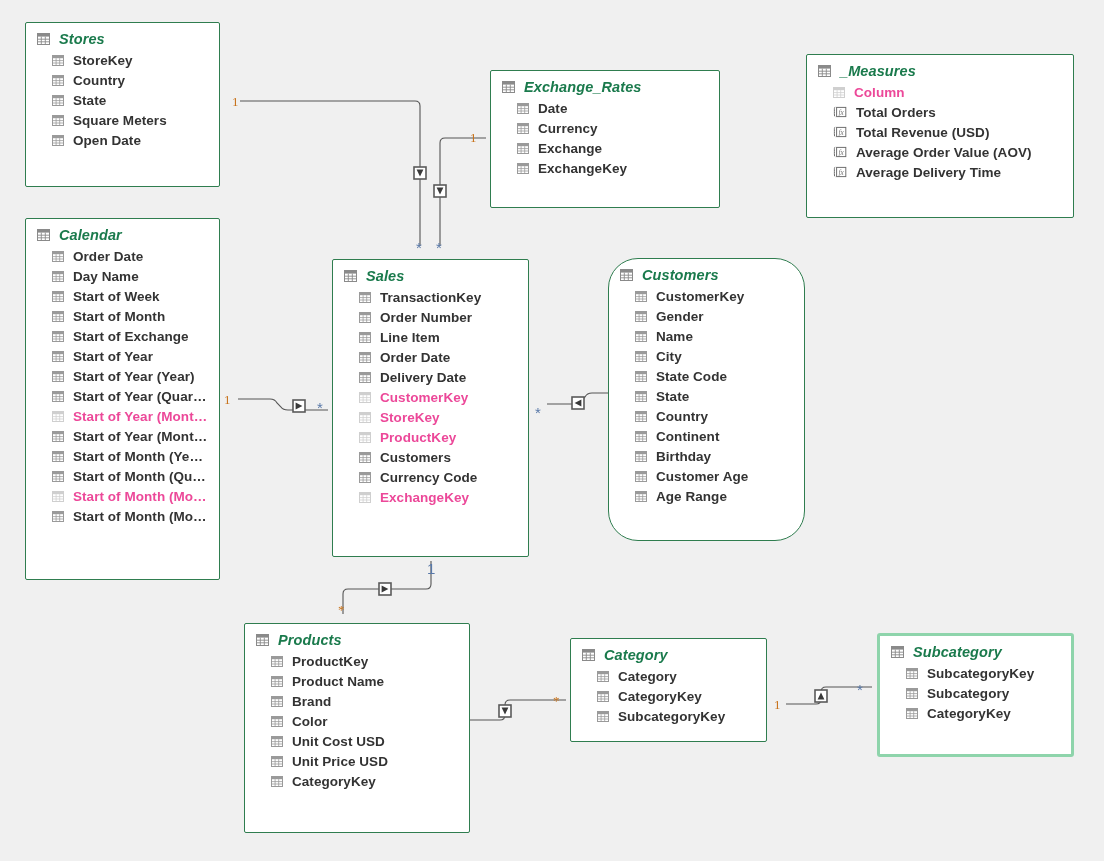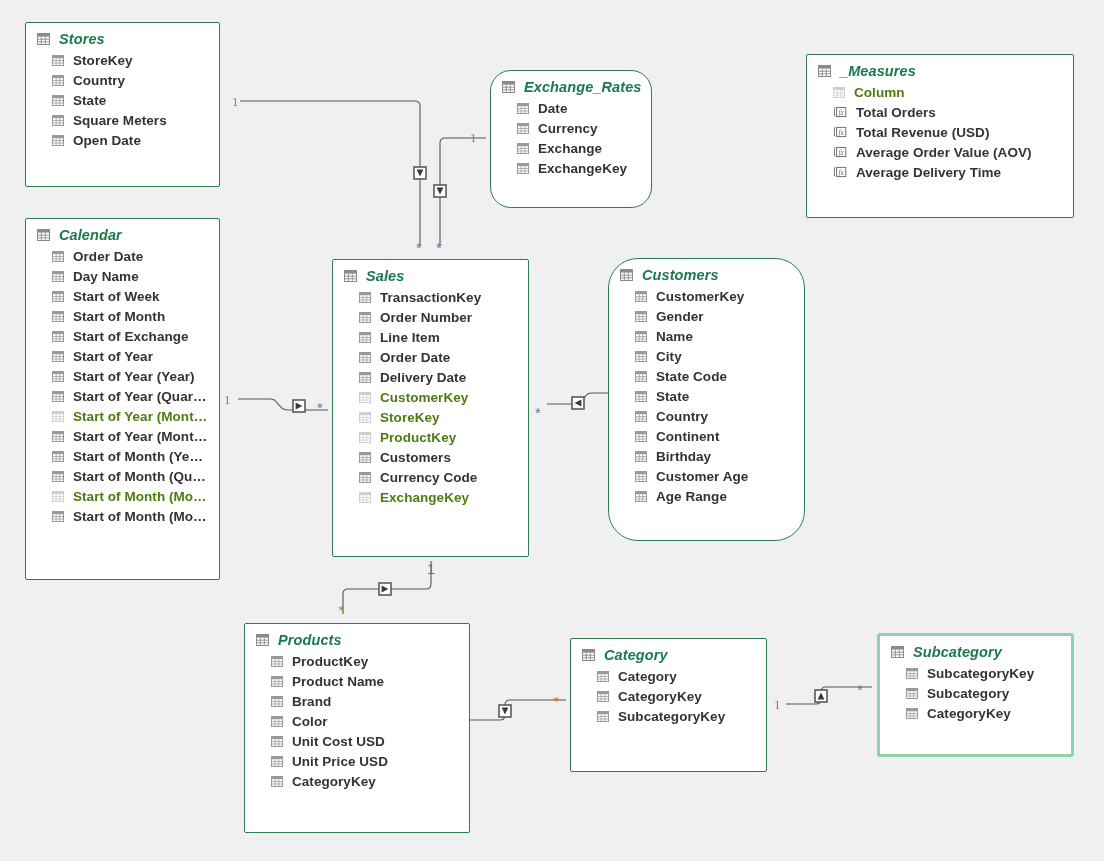--- a/index.html
+++ b/index.html
@@ -51,21 +51,21 @@
     padding: 2.5px 6px 2.5px 20px;
     white-space: nowrap;
     overflow: hidden;
   }
   .field-label {
     color: #333333;
     font-size: 13.5px;
     font-weight: bold;
     letter-spacing: 0.05px;
   }
-  .field.dim .field-label { color: #4d7c0f; }
+  .field.dim .field-label { color: #ec4899; }
 
   
   .icn { flex: 0 0 auto; display: inline-block; line-height: 0; }
   .icn svg { display: block; }
 
   
   #wires { position: absolute; left: 0; top: 0; width: 1104px; height: 861px; z-index: 2; }
   .card-lbl {
     position: absolute;
     font-size: 13px;
@@ -399,21 +399,21 @@
                 <line x1="4.1" y1="3.2" x2="4.1" y2="10.5" stroke="#9a9a9a" stroke-width="0.8"></line>
                 <line x1="7.7" y1="3.2" x2="7.7" y2="10.5" stroke="#9a9a9a" stroke-width="0.8"></line>
                 <line x1="1" y1="5.6" x2="11" y2="5.6" stroke="#9a9a9a" stroke-width="0.8"></line>
                 <line x1="1" y1="8.0" x2="11" y2="8.0" stroke="#9a9a9a" stroke-width="0.8"></line>
               </svg>
             </span>
             <span class="field-label">Start of Month (Mo…</span>
           </div>
         </div>
       </div>
-      <div class="tbl" style="left: 490px; top: 70px; width: 162px; height: 138px; border-radius: 21px;">
+      <div class="tbl" style="left: 490px; top: 70px; width: 230px; height: 138px;">
         <div class="tbl-header">
           <span class="icn">
             <svg width="13" height="12" viewBox="0 0 13 12">
               <rect x="0.5" y="0.5" width="12" height="11" fill="#ffffff" stroke="#8a8a8a"></rect>
               <rect x="1" y="1" width="11" height="2.6" fill="#8a8a8a"></rect>
               <line x1="4.3" y1="3.6" x2="4.3" y2="11.5" stroke="#8a8a8a" stroke-width="0.9"></line>
               <line x1="8.3" y1="3.6" x2="8.3" y2="11.5" stroke="#8a8a8a" stroke-width="0.9"></line>
               <line x1="1" y1="6.2" x2="12" y2="6.2" stroke="#8a8a8a" stroke-width="0.9"></line>
               <line x1="1" y1="8.8" x2="12" y2="8.8" stroke="#8a8a8a" stroke-width="0.9"></line>
             </svg>
@@ -966,21 +966,21 @@
                 <line x1="4.1" y1="3.2" x2="4.1" y2="10.5" stroke="#9a9a9a" stroke-width="0.8"></line>
                 <line x1="7.7" y1="3.2" x2="7.7" y2="10.5" stroke="#9a9a9a" stroke-width="0.8"></line>
                 <line x1="1" y1="5.6" x2="11" y2="5.6" stroke="#9a9a9a" stroke-width="0.8"></line>
                 <line x1="1" y1="8.0" x2="11" y2="8.0" stroke="#9a9a9a" stroke-width="0.8"></line>
               </svg>
             </span>
             <span class="field-label">CategoryKey</span>
           </div>
         </div>
       </div>
-      <div class="tbl" style="left: 570px; top: 638px; width: 197px; height: 134px;">
+      <div class="tbl" style="left: 570px; top: 638px; width: 197px; height: 104px;">
         <div class="tbl-header">
           <span class="icn">
             <svg width="13" height="12" viewBox="0 0 13 12">
               <rect x="0.5" y="0.5" width="12" height="11" fill="#ffffff" stroke="#8a8a8a"></rect>
               <rect x="1" y="1" width="11" height="2.6" fill="#8a8a8a"></rect>
               <line x1="4.3" y1="3.6" x2="4.3" y2="11.5" stroke="#8a8a8a" stroke-width="0.9"></line>
               <line x1="8.3" y1="3.6" x2="8.3" y2="11.5" stroke="#8a8a8a" stroke-width="0.9"></line>
               <line x1="1" y1="6.2" x2="12" y2="6.2" stroke="#8a8a8a" stroke-width="0.9"></line>
               <line x1="1" y1="8.8" x2="12" y2="8.8" stroke="#8a8a8a" stroke-width="0.9"></line>
             </svg>

